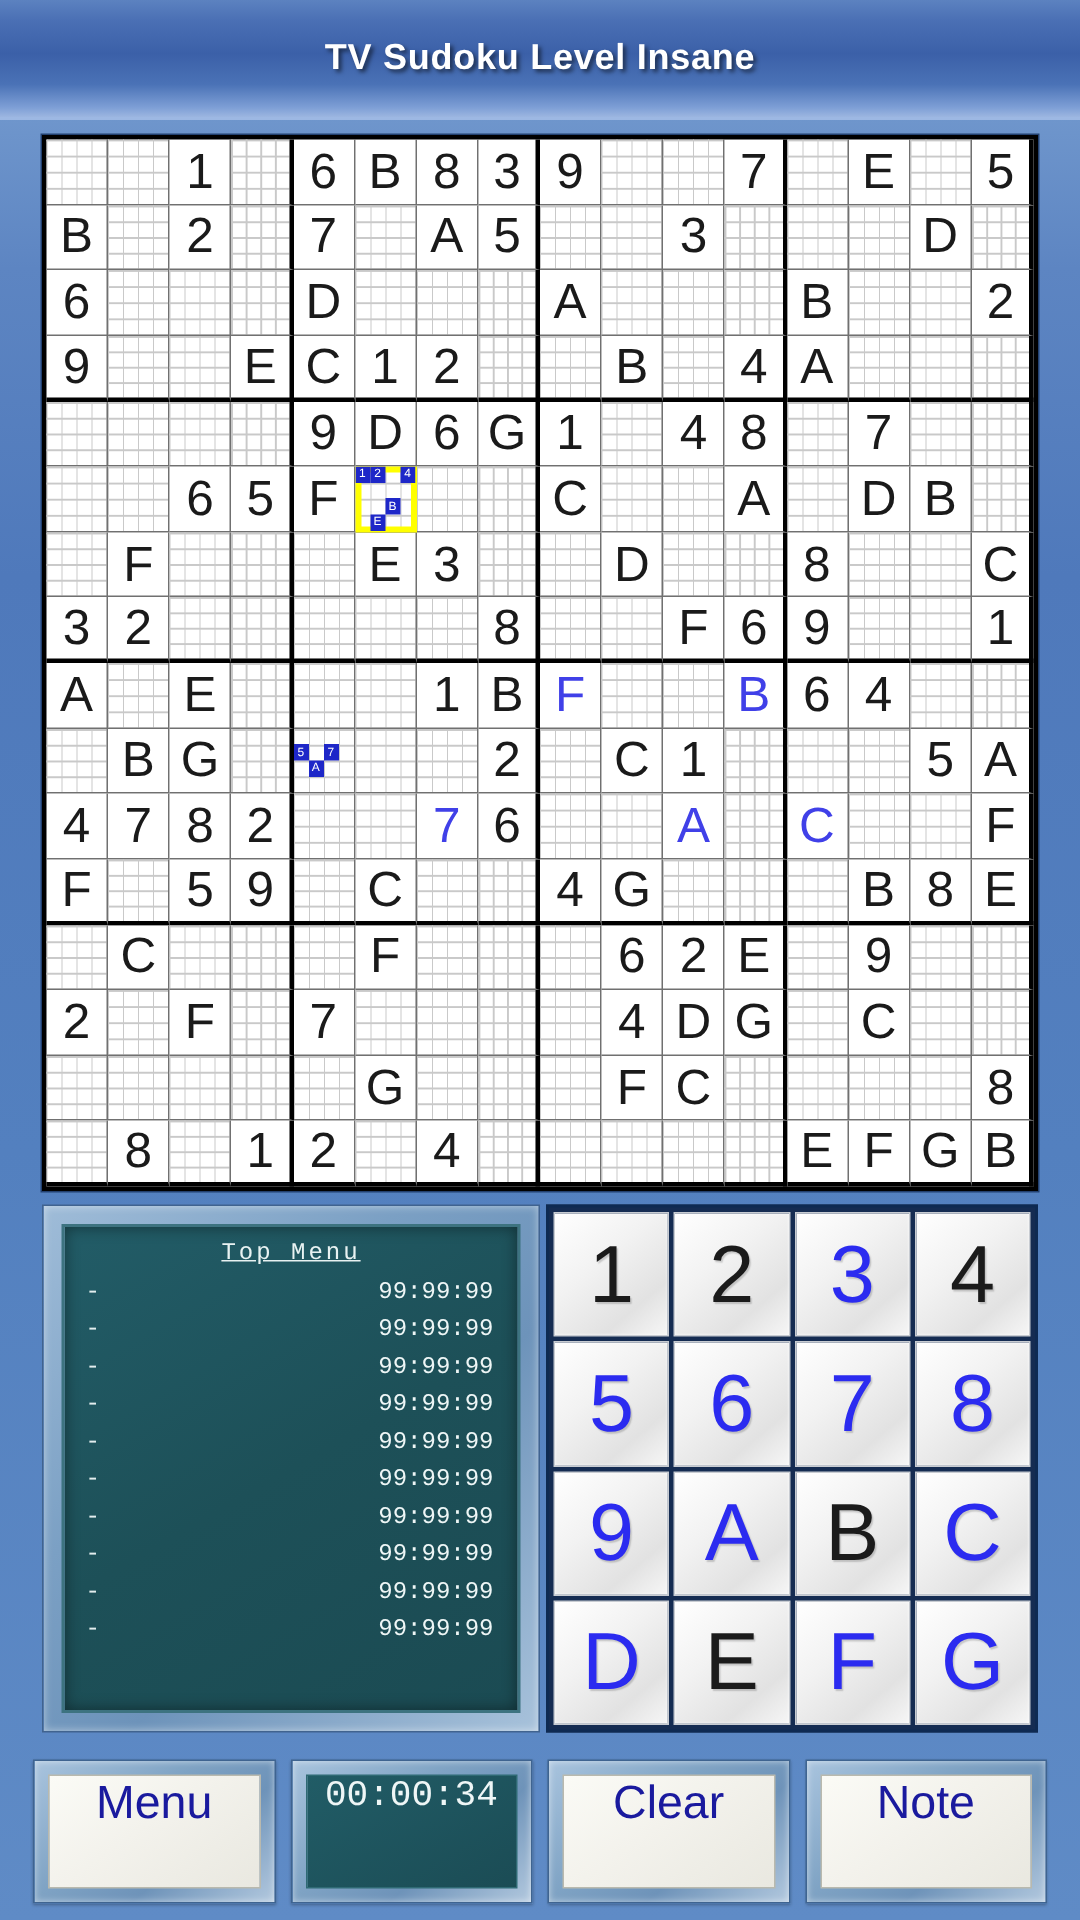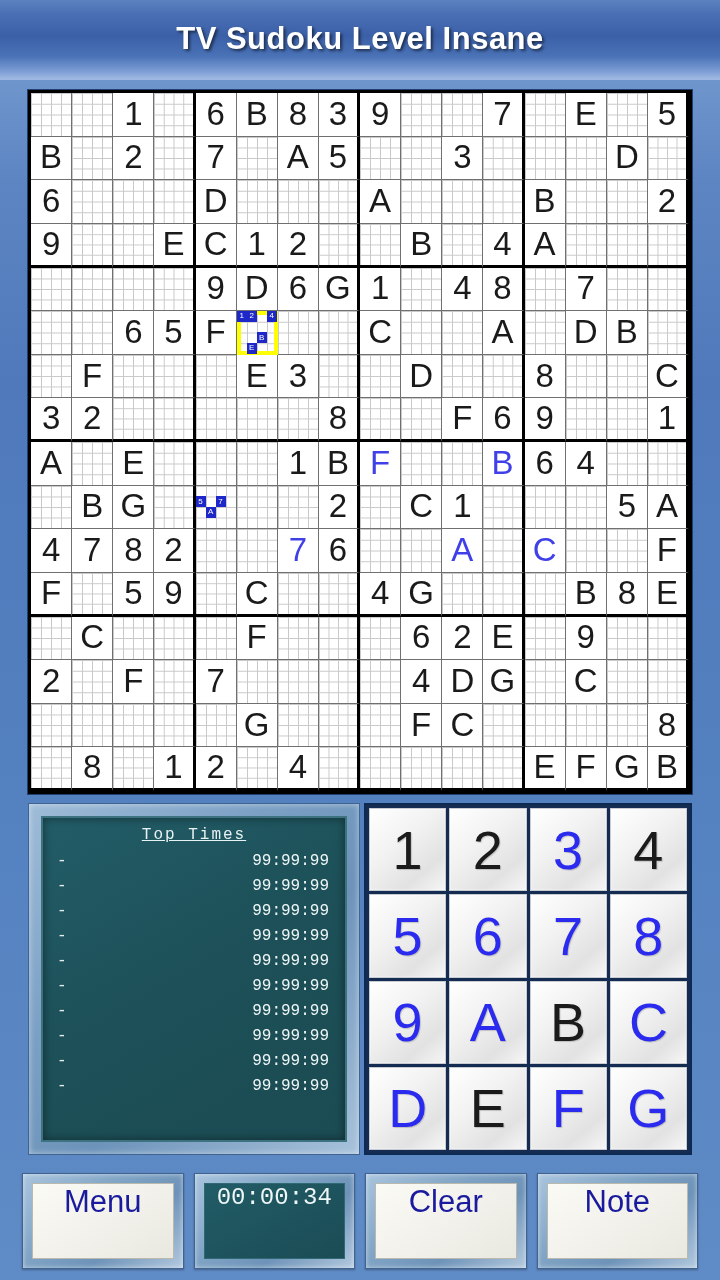--- a/index.html
+++ b/index.html
@@ -14,21 +14,21 @@
   }
 
   
   #titlebar{
     position:absolute; left:0; top:0; width:720px; height:80px;
     background: linear-gradient(180deg,#5c82c0 0%, #4a6fb4 18%, #3b60a8 46%, #4a72b6 72%, #7e9fd6 92%, #9cb6e0 100%);
     display:flex; align-items:center; justify-content:center;
     border-bottom:2px solid #9db8e3;
   }
   #title{
-    font-size:31px; font-weight:bold; color:#ffffff; letter-spacing:0.5px;
+    font-size:24px; font-weight:bold; color:#ffffff; letter-spacing:0.5px;
     text-shadow:2px 2px 3px rgba(0,0,0,.55);
     font-family:"Liberation Sans", sans-serif;
   }
 
   
   #board-wrap{
     position:absolute; left:28px; top:90px; width:664px; height:704px;
     background:#000; padding:3px;
     box-shadow:0 0 0 1px #22406f;
   }
@@ -705,21 +705,21 @@
         <span class="val">G</span>
       </div>
       <div class="cell br-heavy bb-heavy">
         <span class="val">B</span>
       </div>
     </div>
 </div>
 
 <div id="times-panel">
   <div id="times-inner">
-    <div id="times-title">Top Times</div>
+    <div id="times-title">Top Menu</div>
     <div id="times-list">
         <div class="time-row">
           <span class="nm">-</span>
           <span class="tv">99:99:99</span>
         </div>
         <div class="time-row">
           <span class="nm">-</span>
           <span class="tv">99:99:99</span>
         </div>
         <div class="time-row">

